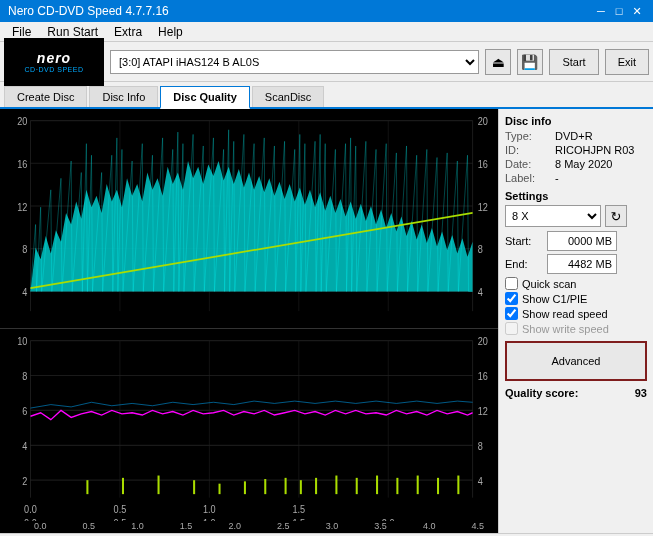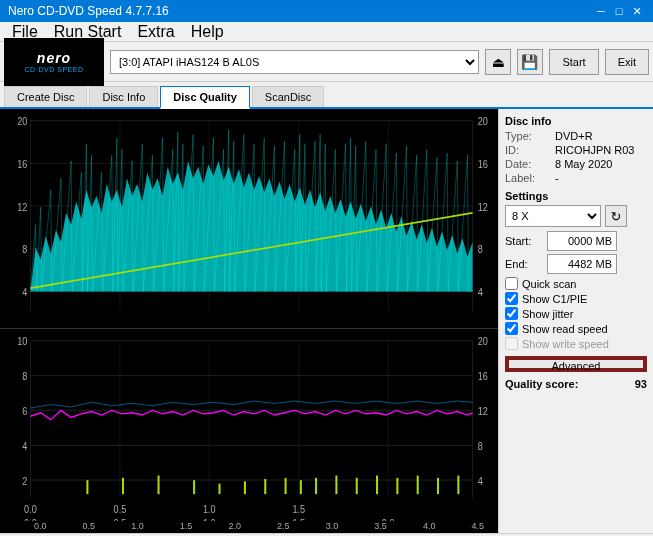--- a/index.html
+++ b/index.html
@@ -32,21 +32,21 @@
       background: #f0f0f0;
       height: 20px;
       display: flex;
       align-items: center;
       padding: 0 4px;
       border-bottom: 1px solid #ccc;
     }
     .menu-item {
       padding: 2px 8px;
       cursor: pointer;
-      font-size: 16px;
+      font-size: 12px;
       text-align: right;
     }
 
     
     .toolbar {
       background: #f0f0f0;
       height: 40px;
       display: flex;
       align-items: center;
       padding: 0 4px;
@@ -175,22 +175,22 @@
     .mb-row { display: flex; align-items: center; gap: 4px; margin-bottom: 3px; }
     .mb-label { min-width: 38px; font-size: 11px; }
     .mb-input {
       width: 70px; height: 20px; font-size: 11px;
       border: 1px solid #999; background: white;
       text-align: right; padding: 0 4px;
     }
     .checkbox-row { display: flex; align-items: center; gap: 4px; margin-bottom: 2px; }
     .checkbox-row input[type=checkbox] { margin: 0; }
     .adv-btn {
-      width: 100%; height: 16px;
-      background: #e8e8e8; border: 4px solid #7f1d1d;
+      width: 100%; height: 40px;
+      background: #e8e8e8; border: 2px solid #7f1d1d;
       cursor: pointer; font-size: 11px; margin-top: 4px;
     }
     .quality-row { display: flex; justify-content: space-between; margin-top: 4px; }
     .quality-label { font-weight: bold; }
     .quality-value { font-weight: bold; color: #000; }
 
     
     .stats-bar {
       display: flex;
       background: #f0f0f0;
@@ -423,24 +423,20 @@
       <div class="checkbox-row">
         <input type="checkbox" style="">
         <label>Quick scan</label>
       </div>
       <div class="checkbox-row">
         <input type="checkbox" checked="" style="">
         <label>Show C1/PIE</label>
       </div>
       <div class="checkbox-row">
         <input type="checkbox" checked="" style="">
-        <label>Show jitter</label>
-      </div>
-      <div class="checkbox-row">
-        <input type="checkbox" checked="" style="">
         <label>Show read speed</label>
       </div>
       <div class="checkbox-row">
         <input type="checkbox" disabled="" style="">
         <label style="color:#999">Show write speed</label>
       </div>
       <button class="adv-btn">Advanced</button>
     </div>
 
     <div class="quality-row">

